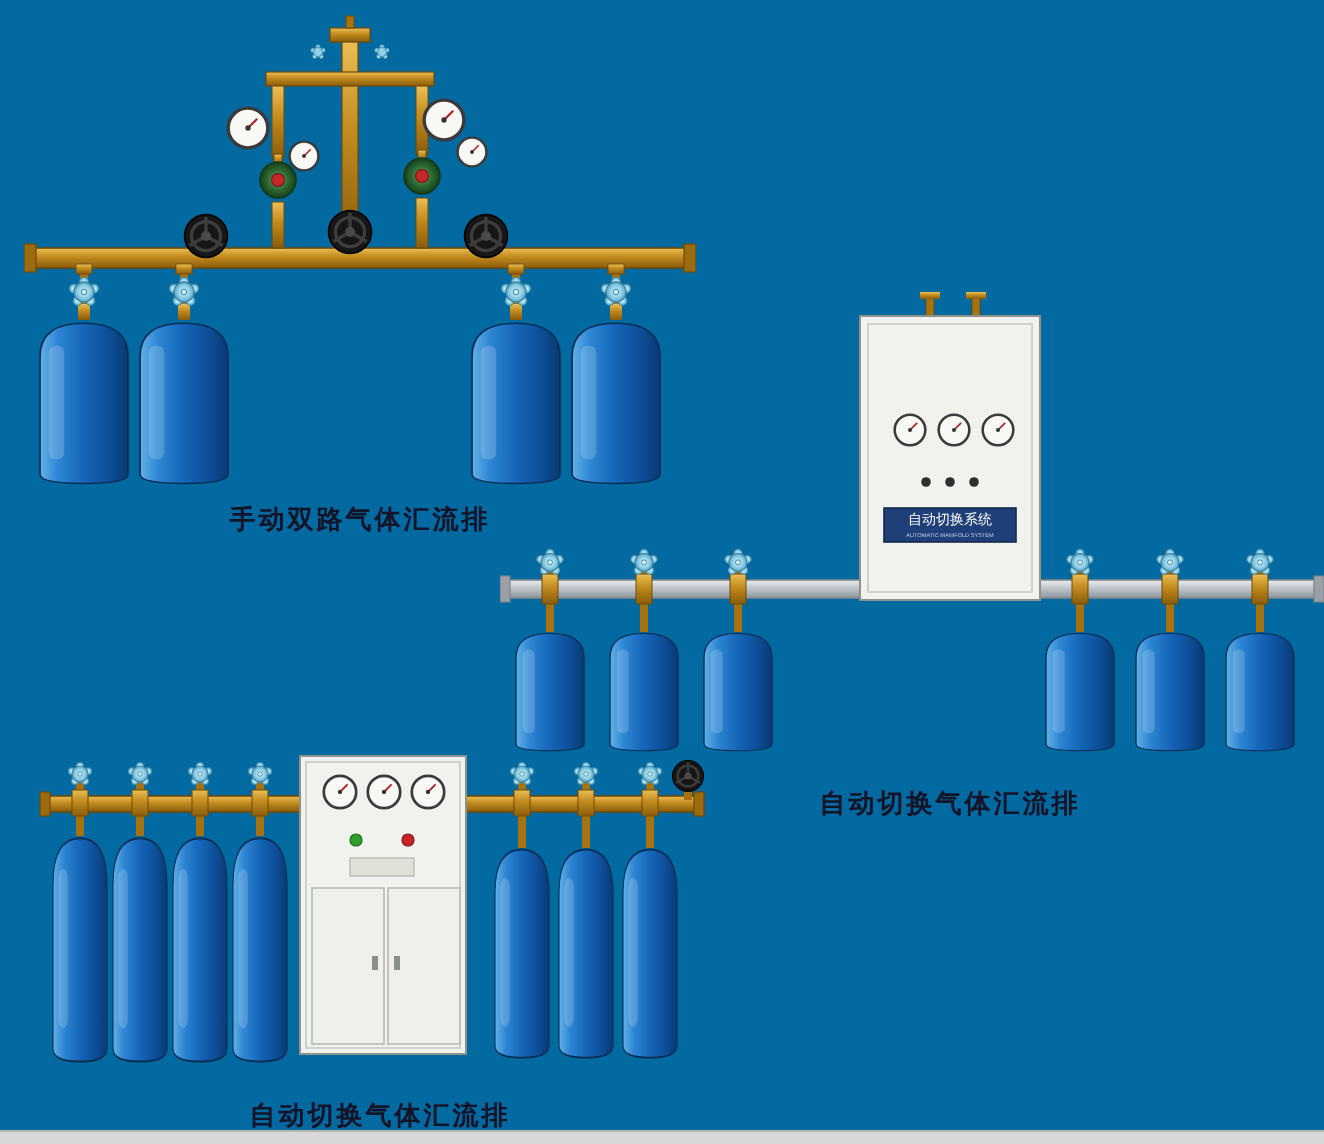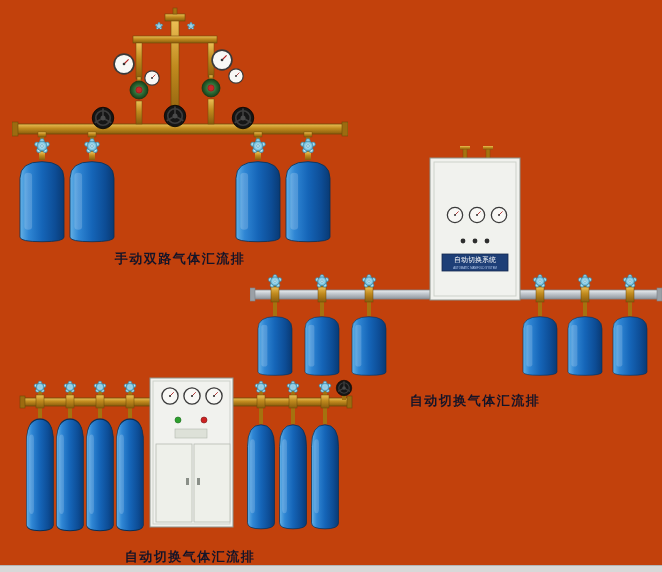--- a/index.html
+++ b/index.html
@@ -1,17 +1,17 @@
 <!DOCTYPE html>
 <html><head>
 <meta charset="utf-8">
 <style>
   html,body{margin:0;padding:0;background:#ffffff;}
   .stage{
-    position:relative;width:662px;height:572px;background:#c2410c;overflow:hidden;
+    position:relative;width:662px;height:572px;background:#0369a1;overflow:hidden;
     font-family:"Liberation Sans","DejaVu Sans",sans-serif;
   }
   .product{position:absolute;}
   .caption{
     font-weight:bold;font-size:13px;letter-spacing:1.5px;color:#141428;
     text-align:center;margin-top:2px;white-space:nowrap;
   }
   .caption-shift-right{padding-left:38px;}
   .caption-shift-small{padding-left:8px;}
   .bottom-divider{

